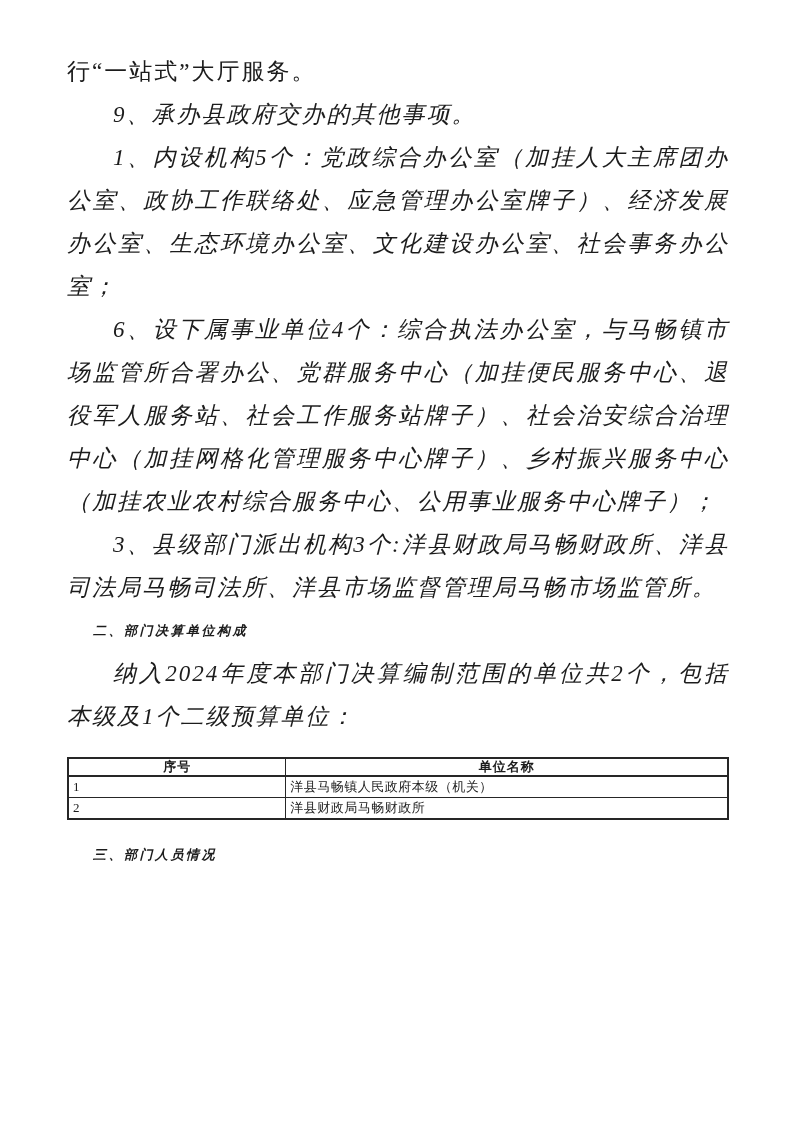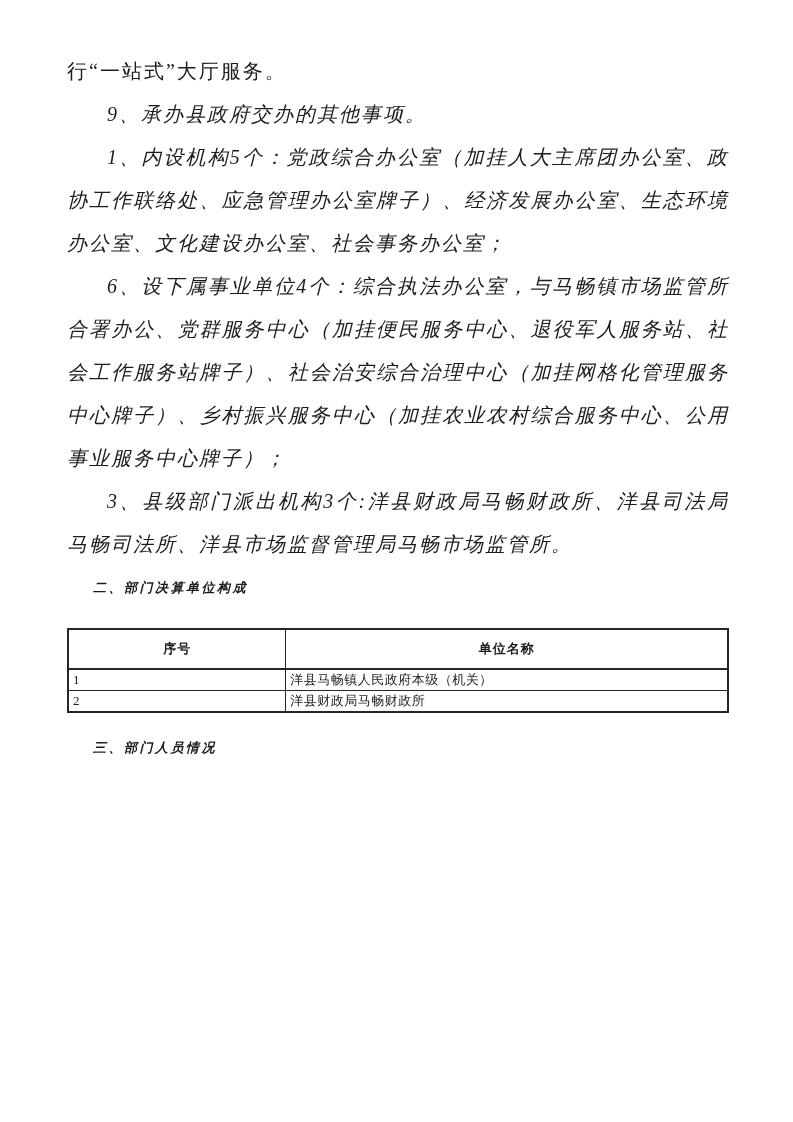--- a/index.html
+++ b/index.html
@@ -17,21 +17,21 @@
     color: #1c1c1c;
   }
   .doc {
     position: absolute;
     left: 67px;
     top: 50px;
     width: 662px;
   }
   p.para {
     margin: 0;
-    font-size: 20px;
+    font-size: 23px;
     line-height: 43px;
     text-align: justify;
     text-justify: inter-character;
     letter-spacing: 2px;
     word-break: break-all;
   }
   p.indent {
     text-indent: 2em;
     font-style: italic;
   }
@@ -51,21 +51,21 @@
   }
   table.unit-table col.col-index { width: 33%; }
   table.unit-table col.col-name  { width: 67%; }
   table.unit-table th {
     border: 1px solid #262626;
     border-bottom: 2px solid #262626;
     font-size: 13px;
     font-weight: bold;
     text-align: center;
     line-height: 16px;
-    padding: 11px 4px;
+    padding: 0 4px;
     letter-spacing: 1px;
   }
   table.unit-table td {
     border: 1px solid #262626;
     font-size: 13px;
     font-weight: normal;
     text-align: left;
     line-height: 16px;
     padding: 2px 4px;
     letter-spacing: 0.5px;
@@ -85,20 +85,21 @@
 
 
     <p class="para indent">1、内设机构5个：党政综合办公室（加挂人大主席团办公室、政协工作联络处、应急管理办公室牌子）、经济发展办公室、生态环境办公室、文化建设办公室、社会事务办公室；</p>
 
     <p class="para indent">6、设下属事业单位4个：综合执法办公室，与马畅镇市场监管所合署办公、党群服务中心（加挂便民服务中心、退役军人服务站、社会工作服务站牌子）、社会治安综合治理中心（加挂网格化管理服务中心牌子）、乡村振兴服务中心（加挂农业农村综合服务中心、公用事业服务中心牌子）；</p>
 
     <p class="para indent">3、县级部门派出机构3个:洋县财政局马畅财政所、洋县司法局马畅司法所、洋县市场监督管理局马畅市场监管所。</p>
 
     <p class="para indent heading">二、部门决算单位构成</p>
 
+    <p class="para indent">纳入2024年度本部门决算编制范围的单位共2个，包括本级及1个二级预算单位：</p>
 
     <table class="unit-table">
       <colgroup>
         <col class="col-index">
         <col class="col-name">
       </colgroup>
       <thead>
         <tr>
           <th>序号</th>
           <th>单位名称</th>

